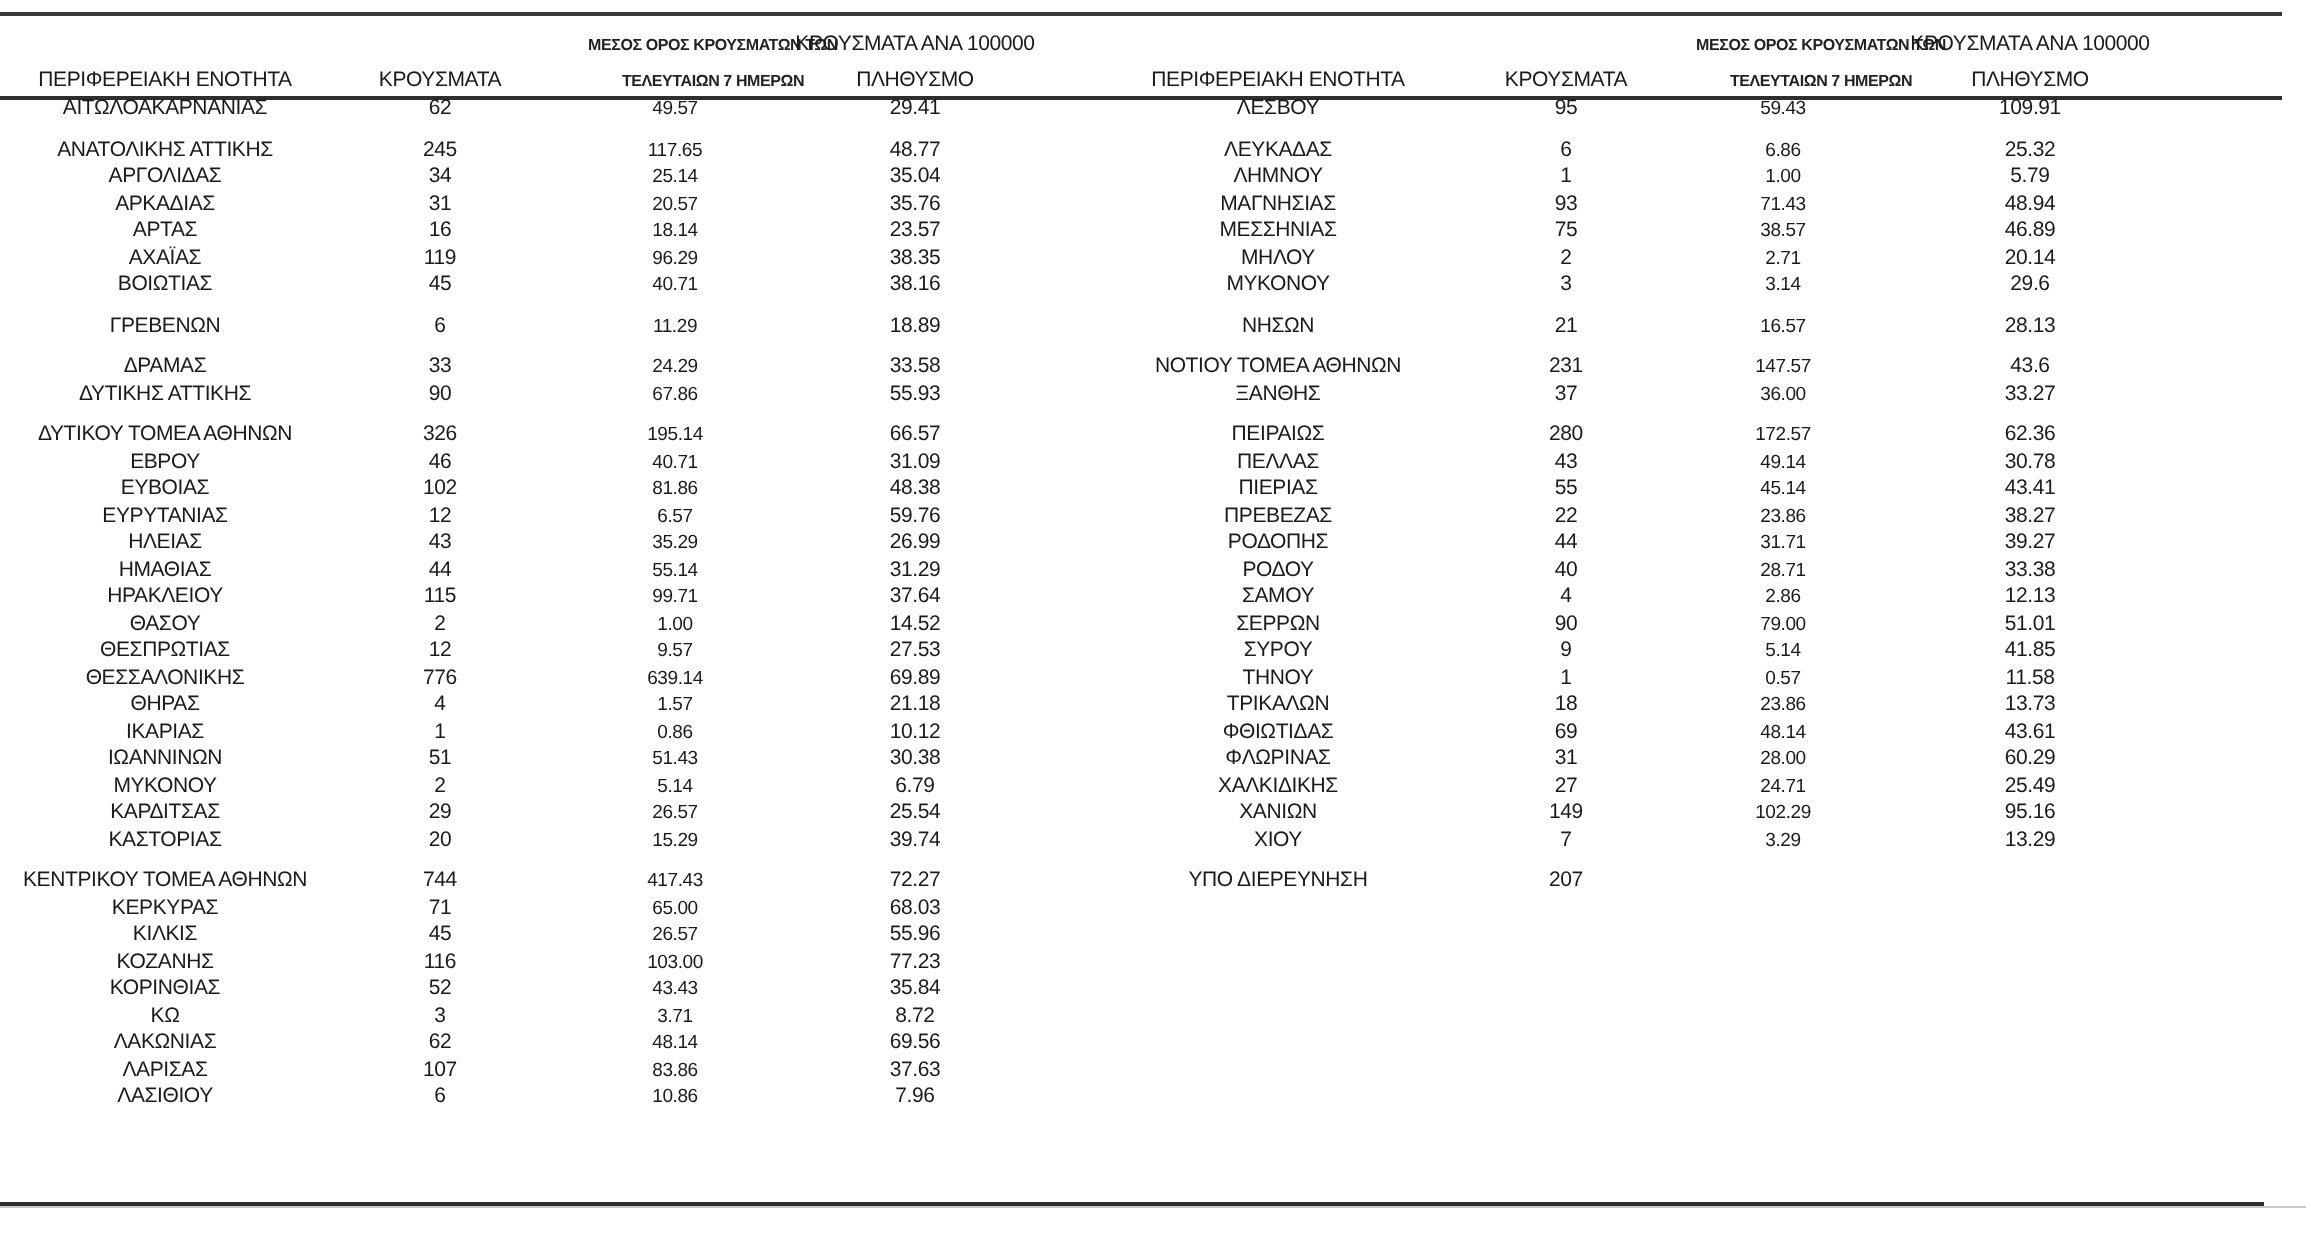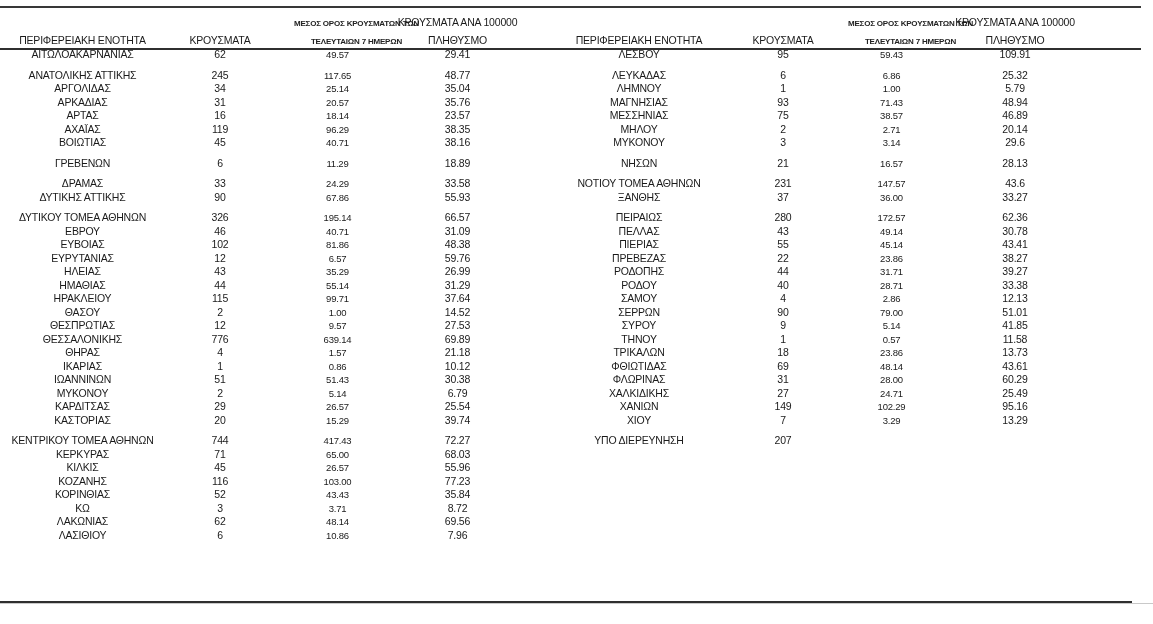--- a/index.html
+++ b/index.html
@@ -522,20 +522,32 @@
           <td class="num avg">48.14</td>
           <td class="num">69.56</td>
           <td class=""></td>
           <td class="name"></td>
           <td class="num"></td>
           <td class="num avg"></td>
           <td class="num"></td>
           <td class=""></td>
         </tr>
         <tr>
+          <td class="name">ΛΑΡΙΣΑΣ</td>
+          <td class="num">107</td>
+          <td class="num avg">83.86</td>
+          <td class="num">37.63</td>
+          <td class=""></td>
+          <td class="name"></td>
+          <td class="num"></td>
+          <td class="num avg"></td>
+          <td class="num"></td>
+          <td class=""></td>
+        </tr>
+        <tr>
           <td class="name">ΛΑΣΙΘΙΟΥ</td>
           <td class="num">6</td>
           <td class="num avg">10.86</td>
           <td class="num">7.96</td>
           <td class=""></td>
           <td class="name"></td>
           <td class="num"></td>
           <td class="num avg"></td>
           <td class="num"></td>
           <td class=""></td>

